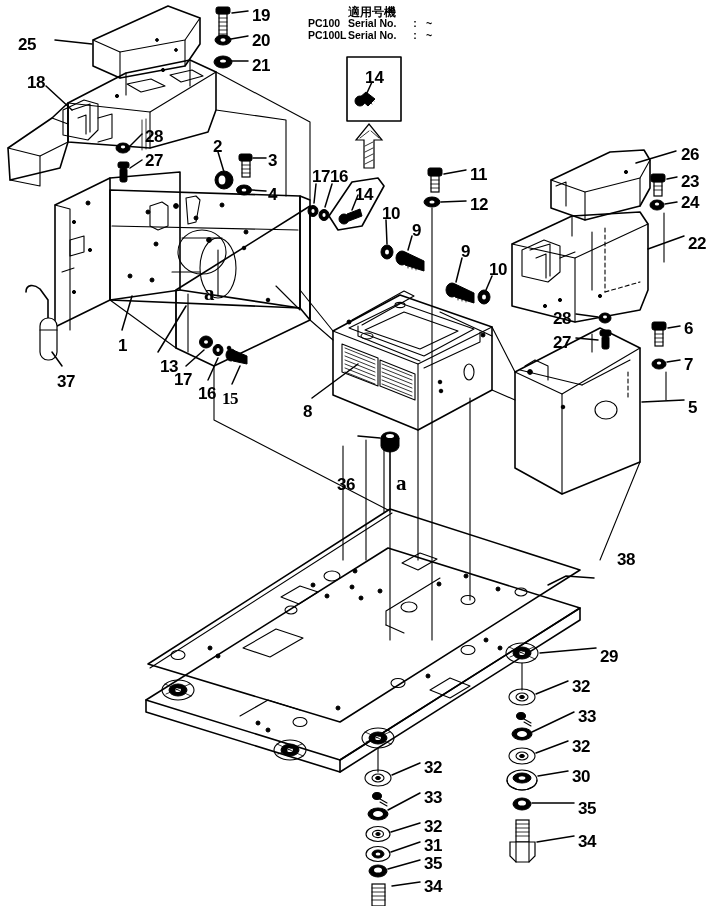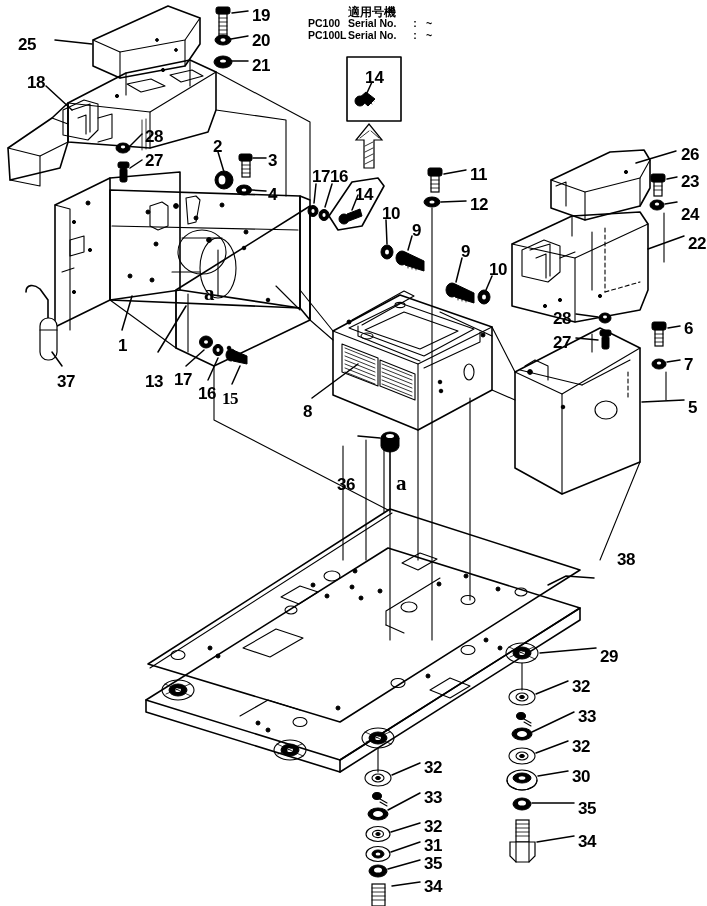--- a/index.html
+++ b/index.html
@@ -626,30 +626,30 @@
       <div class="callout" style="left: 312px; top: 168px;">17</div>
       <div class="callout" style="left: 330px; top: 168px;">16</div>
       <div class="callout" style="left: 355px; top: 186px;">14</div>
       <div class="callout" style="left: 470px; top: 166px;">11</div>
       <div class="callout" style="left: 470px; top: 196px;">12</div>
       <div class="callout" style="left: 382px; top: 205px;">10</div>
       <div class="callout" style="left: 412px; top: 222px;">9</div>
       <div class="callout" style="left: 461px; top: 243px;">9</div>
       <div class="callout" style="left: 489px; top: 261px;">10</div>
       <div class="callout" style="left: 118px; top: 337px;">1</div>
-      <div class="callout" style="left: 145px; top: 358px; margin-top: 15px;">13</div>
+      <div class="callout" style="left: 160px; top: 358px;">13</div>
       <div class="callout" style="left: 174px; top: 371px;">17</div>
       <div class="callout" style="left: 198px; top: 385px;">16</div>
       <div class="callout" style="left: 222px; top: 390px; font-family: Liberation Serif, serif;">15</div>
       <div class="callout" style="left: 57px; top: 373px;">37</div>
       <div class="callout" style="left: 303px; top: 403px;">8</div>
       <div class="callout" style="left: 337px; top: 432px; margin-top: 44px;">36</div>
       <div class="callout" style="left: 681px; top: 146px;">26</div>
       <div class="callout" style="left: 681px; top: 173px;">23</div>
-      <div class="callout" style="left: 681px; top: 206px; text-align: right;">24</div>
+      <div class="callout" style="left: 681px; top: 194px; text-align: right;">24</div>
       <div class="callout" style="left: 688px; top: 235px;">22</div>
       <div class="callout" style="left: 553px; top: 310px;">28</div>
       <div class="callout" style="left: 553px; top: 334px;">27</div>
       <div class="callout" style="left: 684px; top: 320px;">6</div>
       <div class="callout" style="left: 684px; top: 356px;">7</div>
       <div class="callout" style="left: 688px; top: 399px;">5</div>
       <div class="callout" style="left: 598px; top: 551px; margin-left: 19px;">38</div>
       <div class="callout" style="left: 600px; top: 648px;">29</div>
       <div class="callout" style="left: 572px; top: 678px;">32</div>
       <div class="callout" style="left: 578px; top: 708px;">33</div>

